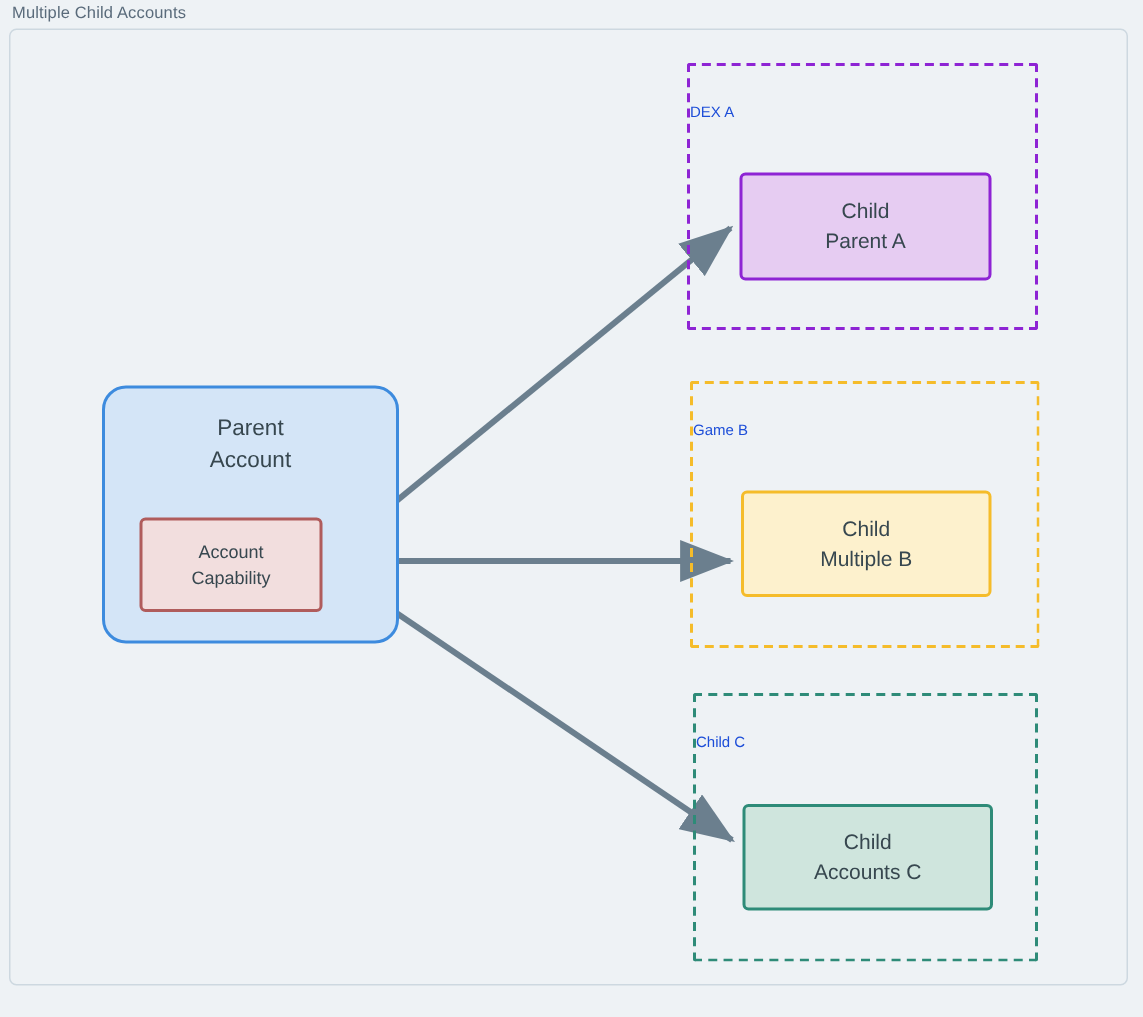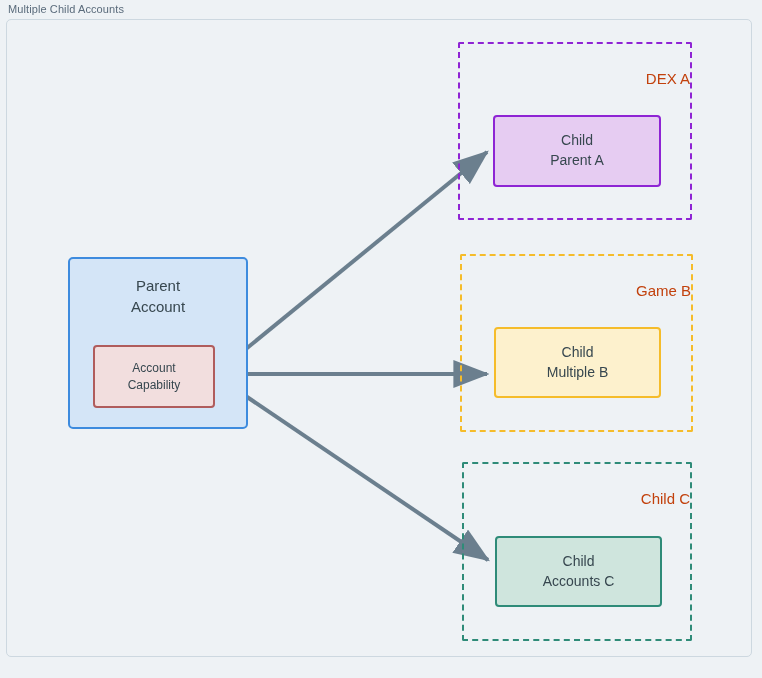--- a/index.html
+++ b/index.html
@@ -53,25 +53,25 @@
     justify-content: center;
     text-align: center;
     color: #37474f;
     line-height: 1.38;
   }
 
   
   #parent-account {
     left: 68px;
     top: 257px;
-    width: 180px;
+    width: 198px;
     height: 172px;
     background: #d4e5f7;
     border: 2px solid #3d8bde;
-    border-radius: 5px;
+    border-radius: 16px;
     justify-content: flex-start;
     padding-top: 17px;
     font-size: 15px;
   }
 
   
   #account-capability {
     left: 93px;
     top: 345px;
     width: 122px;
@@ -88,23 +88,23 @@
     box-sizing: border-box;
     border-width: 2px;
     border-style: dashed;
     border-radius: 2px;
     background: transparent;
   }
   .group-label {
     position: absolute;
     left: 0;
     right: 0;
-    text-align: right;
-    font-size: 15px;
-    color: #c2410c;
+    text-align: left;
+    font-size: 10px;
+    color: #1d4ed8;
   }
 
   #group-dex-a { left: 458px; top: 42px; width: 234px; height: 178px; border-color: #8e24d4; }
   #group-defi-b { left: 460px; top: 254px; width: 233px; height: 178px; border-color: #f5bc2a; }
   #group-game-c { left: 462px; top: 462px; width: 230px; height: 179px; border-color: #2e8b78; }
 
   #label-dex-a  { top: 26px; }
   #label-defi-b { top: 26px; }
   #label-game-c { top: 26px; }
 

